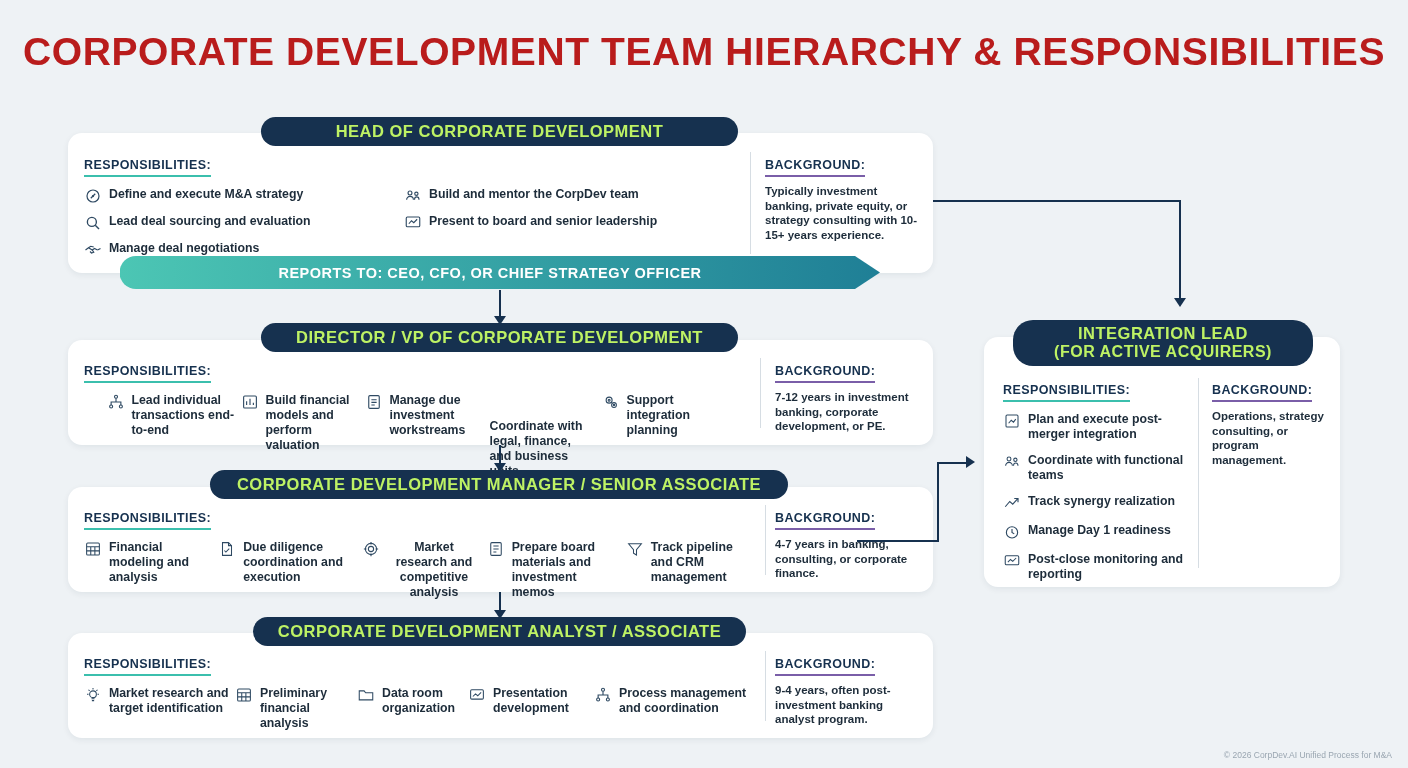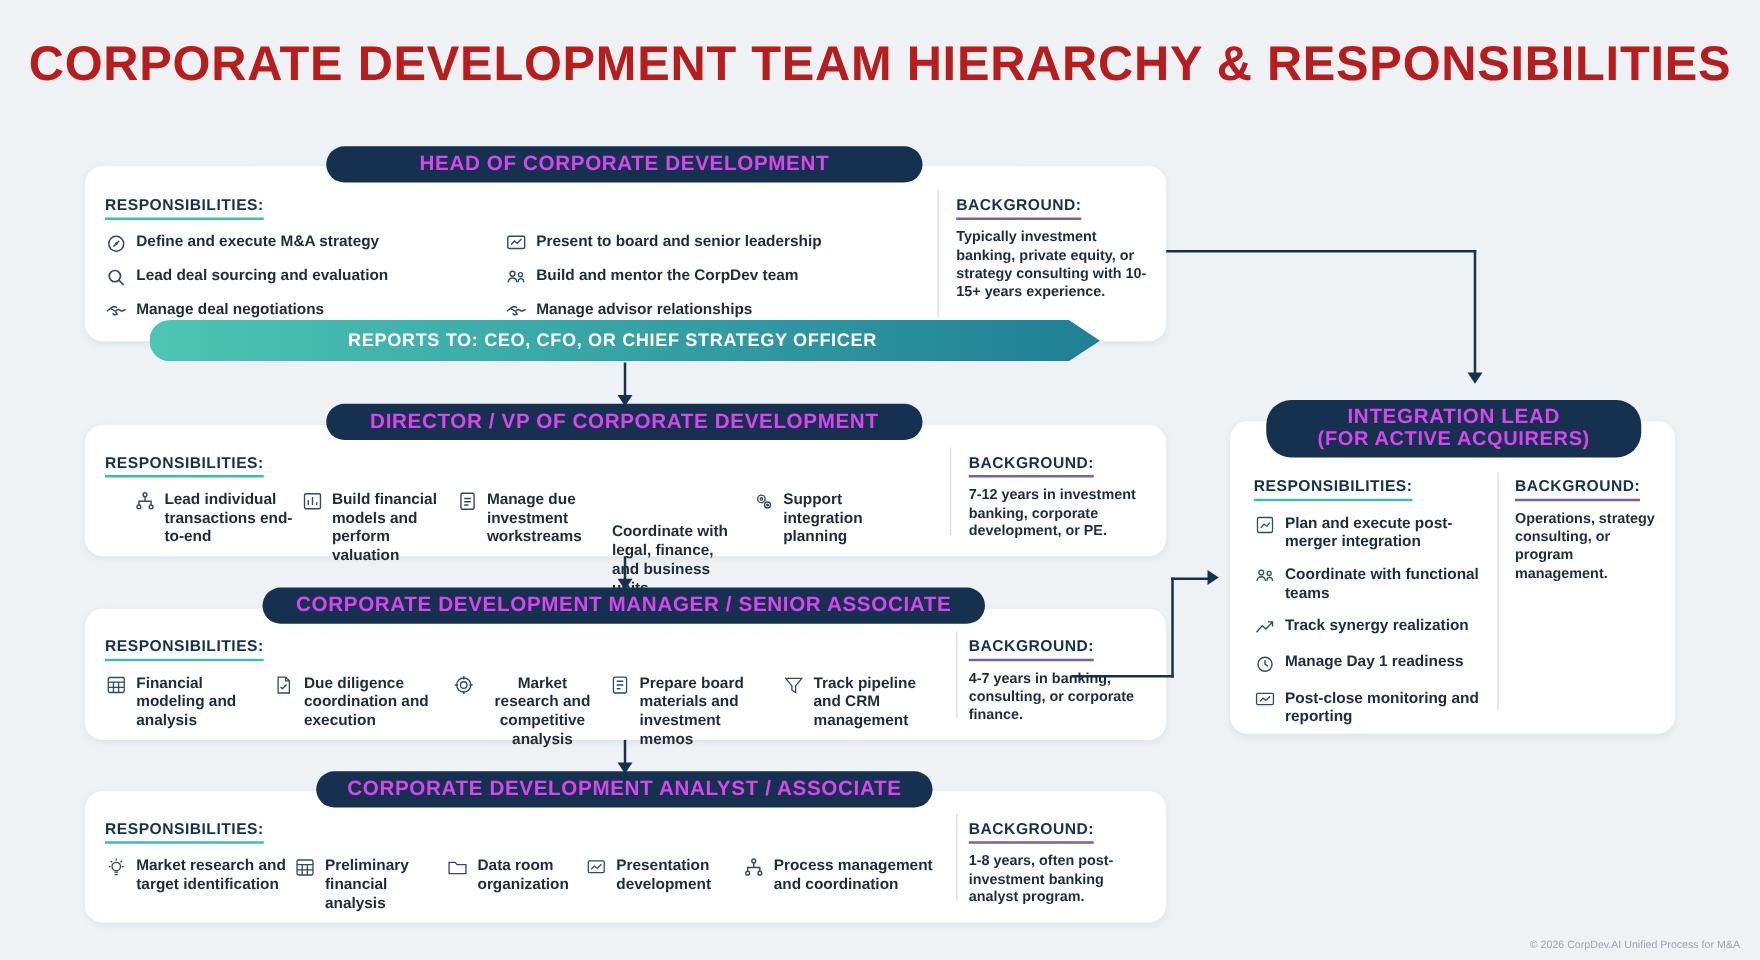--- a/index.html
+++ b/index.html
@@ -36,21 +36,21 @@
   
   .card {
     position: absolute;
     background: #ffffff;
     border-radius: 14px;
     box-shadow: 0 2px 6px rgba(20,40,60,0.07);
   }
   .pill {
     position: absolute;
     border-radius: 20px;
-    color: #d946ef;
+    color: #bef264;
     font-size: 16.5px;
     font-weight: bold;
     letter-spacing: 0.5px;
     display: flex;
     align-items: center;
     justify-content: center;
     text-align: left;
     background: #16314f;
     z-index: 5;
   }
@@ -194,47 +194,36 @@
                 <path d="M11 12 L13 15 L10 16 L8 14"></path>
               </svg>
           </span>
           <span>Manage deal negotiations</span>
         </div>
       </div>
       <div style="width:320px; display:flex; flex-direction:column; gap:9px;">
         <div class="item">
           <span class="ico">
             <svg width="18" height="18" viewBox="0 0 24 24" fill="none" stroke="currentColor" stroke-width="1.5">
-                <rect x="3" y="4" width="18" height="13" rx="1.5"></rect>
-                <path d="M6.5 13 L10 9 L13 11.5 L17.5 7"></path>
-              </svg>
-          </span>
-          <span>Present to board and senior leadership</span>
-        </div>
-        <div class="item">
-          <span class="ico">
-            <svg width="18" height="18" viewBox="0 0 24 24" fill="none" stroke="currentColor" stroke-width="1.5">
                 <circle cx="8" cy="8" r="2.6"></circle>
                 <circle cx="16.5" cy="9" r="2.2"></circle>
                 <path d="M3.5 17c0-2.7 2-4.5 4.5-4.5s4.5 1.8 4.5 4.5"></path>
                 <path d="M14 17c0-2.2 1.3-3.8 3-3.8s3 1.6 3 3.8"></path>
               </svg>
           </span>
           <span>Build and mentor the CorpDev team</span>
         </div>
         <div class="item">
           <span class="ico">
             <svg width="18" height="18" viewBox="0 0 24 24" fill="none" stroke="currentColor" stroke-width="1.5">
-                <path d="M2 12 L6 9 L11 12 L14 10 L18 12"></path>
-                <path d="M6 9 L9 7 L13 8"></path>
-                <path d="M18 12 L22 10"></path>
-                <path d="M11 12 L13 15 L10 16 L8 14"></path>
+                <rect x="3" y="4" width="18" height="13" rx="1.5"></rect>
+                <path d="M6.5 13 L10 9 L13 11.5 L17.5 7"></path>
               </svg>
           </span>
-          <span>Manage advisor relationships</span>
+          <span>Present to board and senior leadership</span>
         </div>
       </div>
     </div>
   </div>
 
   <div class="divider" style="left:750px; top:152px; height:102px;"></div>
 
   <div style="position:absolute; left:765px; top:155px; width:155px;">
     <div class="sec-label bg">BACKGROUND:</div>
     <div class="bg-text">Typically investment banking, private equity, or strategy consulting with 10-15+ years experience.</div>
@@ -449,21 +438,21 @@
         </span>
         <span>Process management and coordination</span>
       </div>
     </div>
   </div>
 
   <div class="divider" style="left:765px; top:651px; height:70px;"></div>
 
   <div style="position:absolute; left:775px; top:654px; width:150px;">
     <div class="sec-label bg">BACKGROUND:</div>
-    <div class="bg-text">1-8 years, often post-investment banking analyst program.</div>
+    <div class="bg-text">9-4 years, often post-investment banking analyst program.</div>
   </div>
 
   <div class="card" style="left:984px; top:337px; width:356px; height:250px;"></div>
 
   <div class="pill" style="left:1013px; top:320px; width:300px; height:46px; flex-direction:column; line-height:1.15; padding:0 6px; box-sizing:border-box;">
     <span>INTEGRATION LEAD</span>
     <span style="font-size:16px;">(FOR ACTIVE ACQUIRERS)</span>
   </div>
 
   <div style="position:absolute; left:1003px; top:380px; width:190px;">

